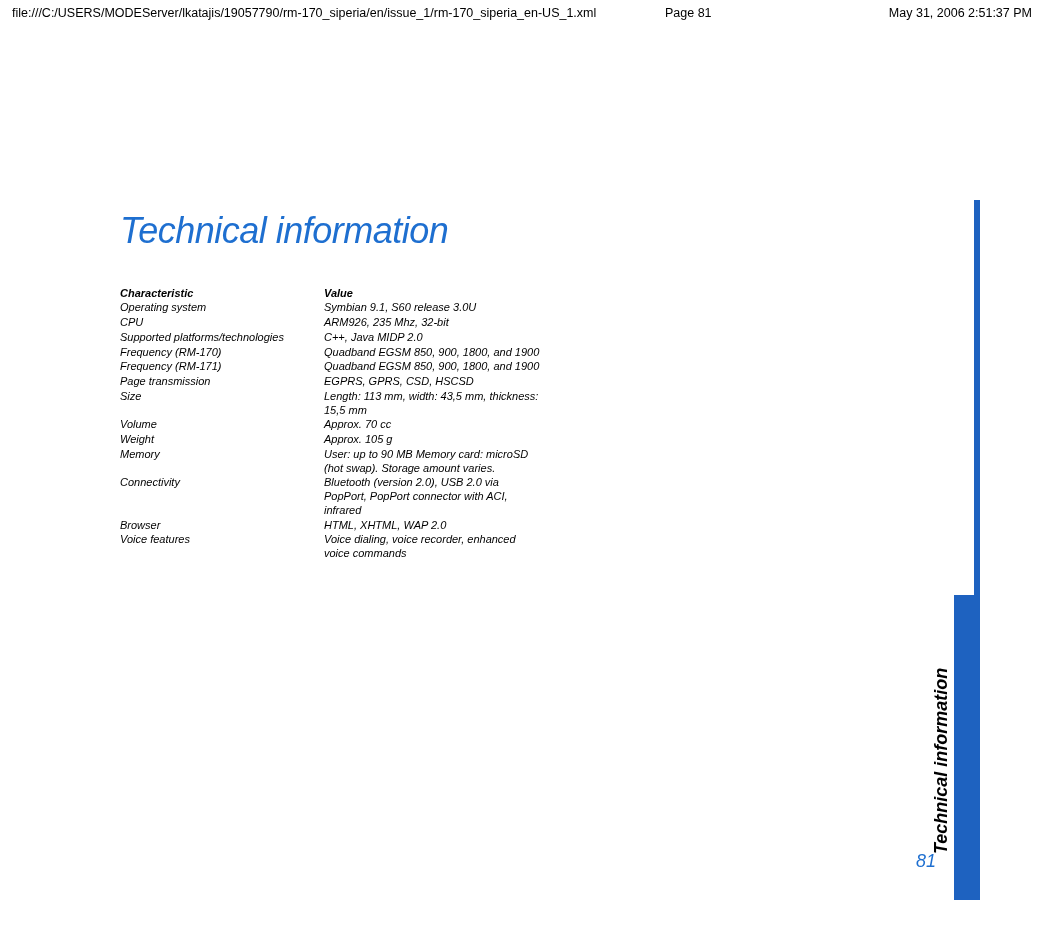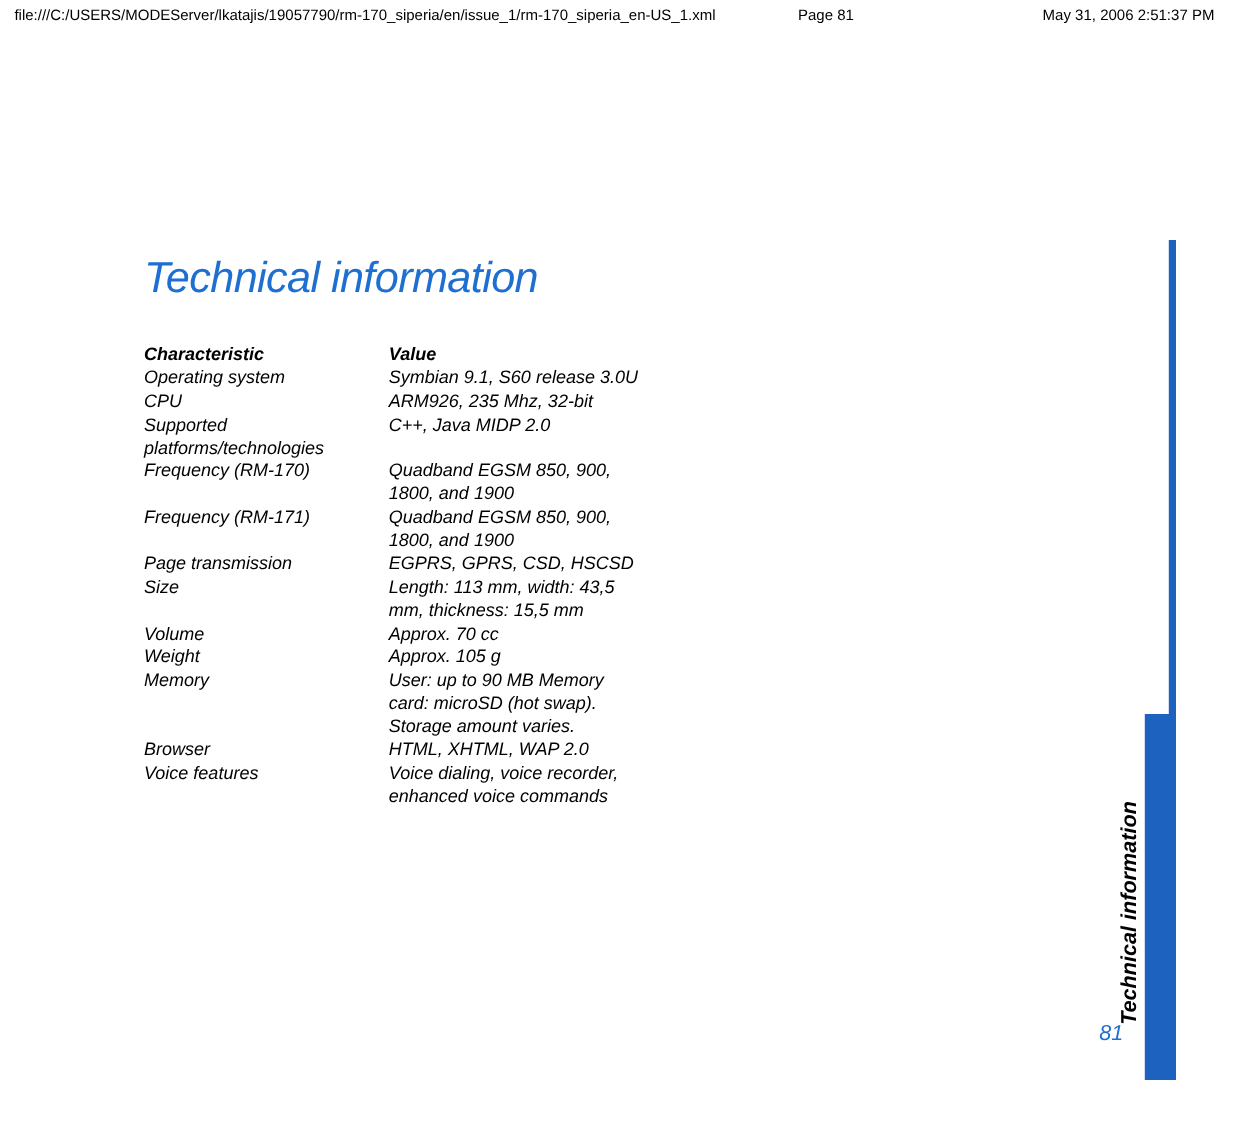--- a/index.html
+++ b/index.html
@@ -24,21 +24,21 @@
 .header .path {
   position: absolute;
   left: 12px;
 }
 .header .page {
   position: absolute;
   left: 665px;
 }
 .header .date {
   position: absolute;
-  right: 28px;
+  right: 8px;
 }
 .page-frame {
   position: absolute;
   top: 30px;
   left: 12px;
   width: 1016px;
   height: 900px;
   font-style: italic;
 }
 .content {
@@ -48,21 +48,21 @@
 }
 .title {
   font-size: 36px;
   color: #1e6fd0;
   font-weight: 400;
   letter-spacing: -0.5px;
   margin-bottom: 34px;
 }
 .table {
   display: table;
-  font-size: 15px;
+  font-size: 11px;
   line-height: 1.25;
 }
 .row {
   display: table-row;
 }
 .cell-label {
   display: table-cell;
   vertical-align: top;
   width: 204px;
   padding: 0.5px 0;
@@ -171,20 +171,24 @@
       </div>
       <div class="row">
         <div class="cell-label">Weight</div>
         <div class="cell-value">Approx. 105 g</div>
       </div>
       <div class="row">
         <div class="cell-label">Memory</div>
         <div class="cell-value">User: up to 90 MB Memory card: microSD (hot swap). Storage amount varies.</div>
       </div>
       <div class="row">
+        <div class="cell-label">Connectivity</div>
+        <div class="cell-value">Bluetooth (version 2.0), USB 2.0 via PopPort, PopPort connector with ACI, infrared</div>
+      </div>
+      <div class="row">
         <div class="cell-label">Browser</div>
         <div class="cell-value">HTML, XHTML, WAP 2.0</div>
       </div>
       <div class="row">
         <div class="cell-label">Voice features</div>
         <div class="cell-value">Voice dialing, voice recorder, enhanced voice commands</div>
       </div>
     </div>
   </div>
 

